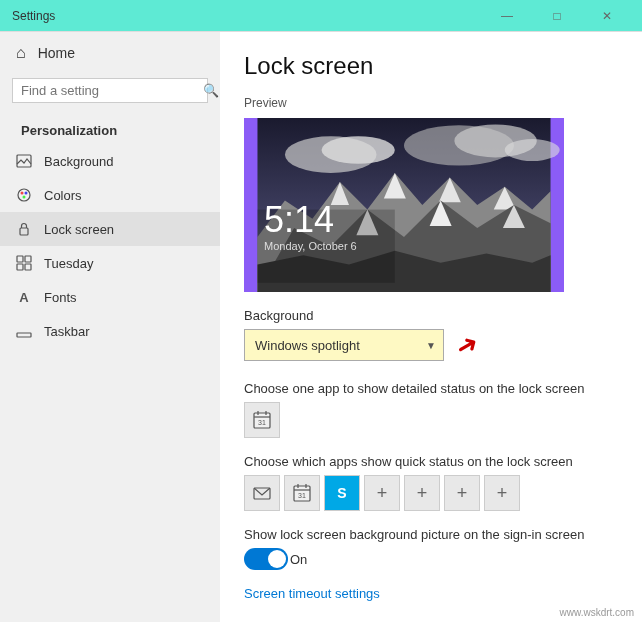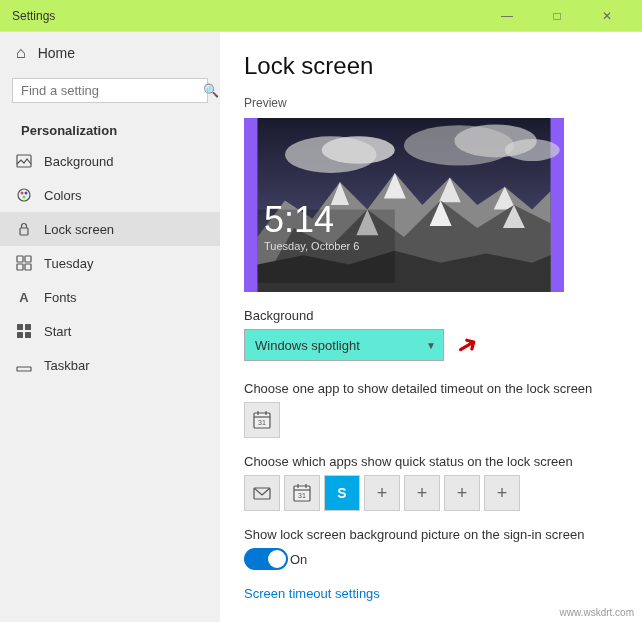--- a/index.html
+++ b/index.html
@@ -16,21 +16,21 @@
     .window {
       width: 642px;
       height: 622px;
       background: #fff;
       display: flex;
       flex-direction: column;
       box-shadow: 0 2px 10px rgba(0,0,0,0.2);
     }
     .titlebar {
       height: 32px;
-      background: #bef264;
+      background: #5eead4;
       display: flex;
       align-items: center;
       padding: 0 12px;
       font-size: 12px;
       color: #333;
       border-bottom: 1px solid #ddd;
       flex-shrink: 0;
       justify-content: flex-end;
     }
     .titlebar-title {
@@ -183,21 +183,21 @@
       gap: 10px;
     }
     .dropdown-wrapper {
       position: relative;
       width: 200px;
     }
     .dropdown-wrapper select {
       width: 100%;
       height: 32px;
       border: 1px solid #aaa;
-      background: #5eead4;
+      background: #fef9c3;
       padding: 0 10px;
       font-size: 13px;
       color: #333;
       appearance: none;
       cursor: pointer;
     }
     .dropdown-chevron {
       position: absolute;
       right: 8px;
       top: 50%;
@@ -359,31 +359,20 @@
             </svg>
         </span>
         <span>Tuesday</span>
       </div>
 
       <div class="sidebar-item">
         <span class="sidebar-item-icon" style="font-weight:bold;font-size:13px;color:#555;">A</span>
         <span>Fonts</span>
       </div>
 
-      <div class="sidebar-item">
-        <span class="sidebar-item-icon">
-          <svg width="16" height="16" viewBox="0 0 16 16">
-              <rect x="1" y="1" width="6" height="6" rx="0.5" fill="#555"></rect>
-              <rect x="9" y="1" width="6" height="6" rx="0.5" fill="#555"></rect>
-              <rect x="1" y="9" width="6" height="6" rx="0.5" fill="#555"></rect>
-              <rect x="9" y="9" width="6" height="6" rx="0.5" fill="#555"></rect>
-            </svg>
-        </span>
-        <span>Start</span>
-      </div>
 
       <div class="sidebar-item">
         <span class="sidebar-item-icon">
           <svg width="16" height="16" viewBox="0 0 16 16">
               <rect x="1" y="10" width="14" height="4" rx="0.5" stroke="#555" stroke-width="1.2" fill="none"></rect>
             </svg>
         </span>
         <span>Taskbar</span>
       </div>
     </div>
@@ -428,21 +417,21 @@
           <polygon points="120,100 108,128 132,128" fill="#f5f5f5" opacity="0.85"></polygon>
           <polygon points="200,90 188,118 212,118" fill="#fff" opacity="0.9"></polygon>
           <polygon points="280,95 268,120 292,120" fill="#eee" opacity="0.85"></polygon>
 
           <polygon points="0,190 0,160 50,150 100,160 150,145 200,158 250,148 300,158 320,150 320,190" fill="#333"></polygon>
 
           <rect x="0" y="100" width="150" height="80" fill="rgba(0,0,0,0.2)"></rect>
         </svg>
         <div class="clock-display">
           <div class="clock-time">5:14</div>
-          <div class="clock-date">Tuesday, October 6</div>
+          <div class="clock-date">Monday, October 6</div>
         </div>
       </div>
 
       
       <div class="bg-section">
         <div class="bg-label">Background</div>
         <div class="dropdown-row">
           <div class="dropdown-wrapper">
             <select>
               <option>Windows spotlight</option>
@@ -451,21 +440,21 @@
             </select>
             <span class="dropdown-chevron">▼</span>
           </div>
 
           <span style="color:#cc0000; font-size:26px; transform:rotate(-30deg); display:inline-block; margin-left:2px; line-height:1;">➜</span>
         </div>
       </div>
 
       
       <div style="margin-bottom:10px;">
-        <div class="choose-label">Choose one app to show detailed timeout on the lock screen</div>
+        <div class="choose-label">Choose one app to show detailed status on the lock screen</div>
         <div class="apps-row">
           <div class="app-icon-btn calendar">
             <svg width="20" height="20" viewBox="0 0 20 20">
               <rect x="2" y="3" width="16" height="15" rx="1" stroke="#555" stroke-width="1.2" fill="#f0f0f0"></rect>
               <line x1="2" y1="7" x2="18" y2="7" stroke="#555" stroke-width="1.2"></line>
               <line x1="6" y1="1" x2="6" y2="5" stroke="#555" stroke-width="1.2"></line>
               <line x1="14" y1="1" x2="14" y2="5" stroke="#555" stroke-width="1.2"></line>
               <text x="10" y="15" text-anchor="middle" font-size="7" fill="#555">31</text>
             </svg>
           </div>

